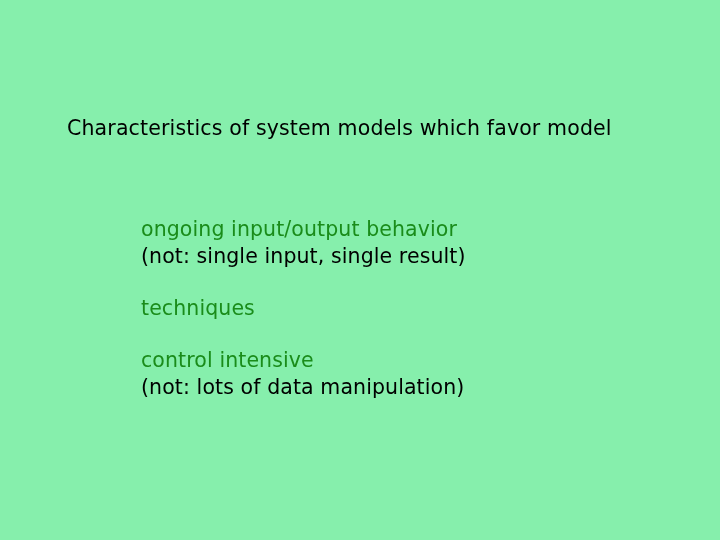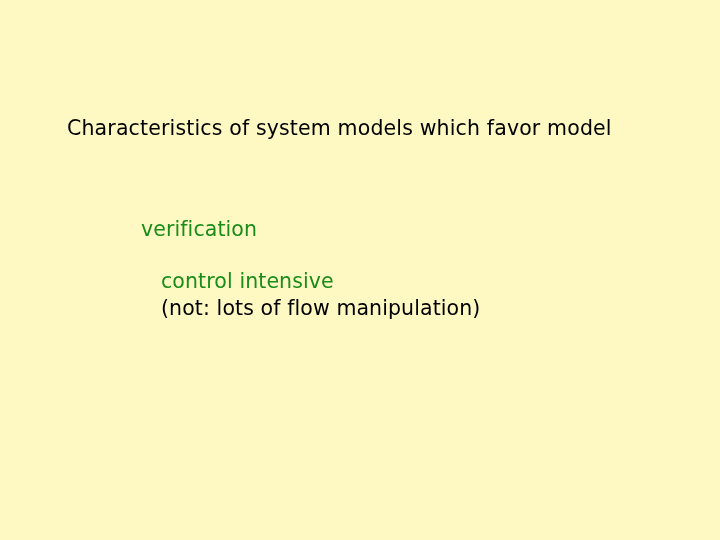--- a/index.html
+++ b/index.html
@@ -12,21 +12,21 @@
     height: 540px;
     background: #ffffff;
     font-family: "DejaVu Sans", sans-serif;
     overflow: hidden;
   }
 
   #slide {
     position: relative;
     width: 720px;
     height: 540px;
-    background: #fef9c3;
+    background: #86efac;
     box-sizing: border-box;
   }
 
   
   .heading {
     position: absolute;
     left: 67px;
     top: 114px;
     width: 604px;
     font-family: "DejaVu Sans", sans-serif;
@@ -46,21 +46,20 @@
     position: absolute;
     left: 141px;
     top: 216px;
     width: 500px;
   }
   .group {
     margin-bottom: 25px;
   }
   .group:last-child {
     margin-bottom: 0;
-    margin-left: 20px;
   }
   .group .lead,
   .group .sub {
     display: block;
     white-space: nowrap;
     font-family: "DejaVu Sans", sans-serif;
     font-size: 20.5px;
     line-height: 27px;
     letter-spacing: 0.1px;
     font-weight: 400;
@@ -76,25 +75,29 @@
 <body>
 
 <div id="slide">
 
   <div class="heading">
     <span class="hline">Characteristics of system models which favor model</span>
   </div>
 
   <div class="groups">
 
+    <div class="group">
+      <span class="lead">ongoing input/output behavior</span>
+      <span class="sub">(not: single input, single result)</span>
+    </div>
 
     <div class="group">
-      <span class="lead">verification</span>
+      <span class="lead">techniques</span>
     </div>
 
     <div class="group">
       <span class="lead">control intensive</span>
-      <span class="sub">(not: lots of flow manipulation)</span>
+      <span class="sub">(not: lots of data manipulation)</span>
     </div>
 
   </div>
 
 </div>
 
 </body></html>

